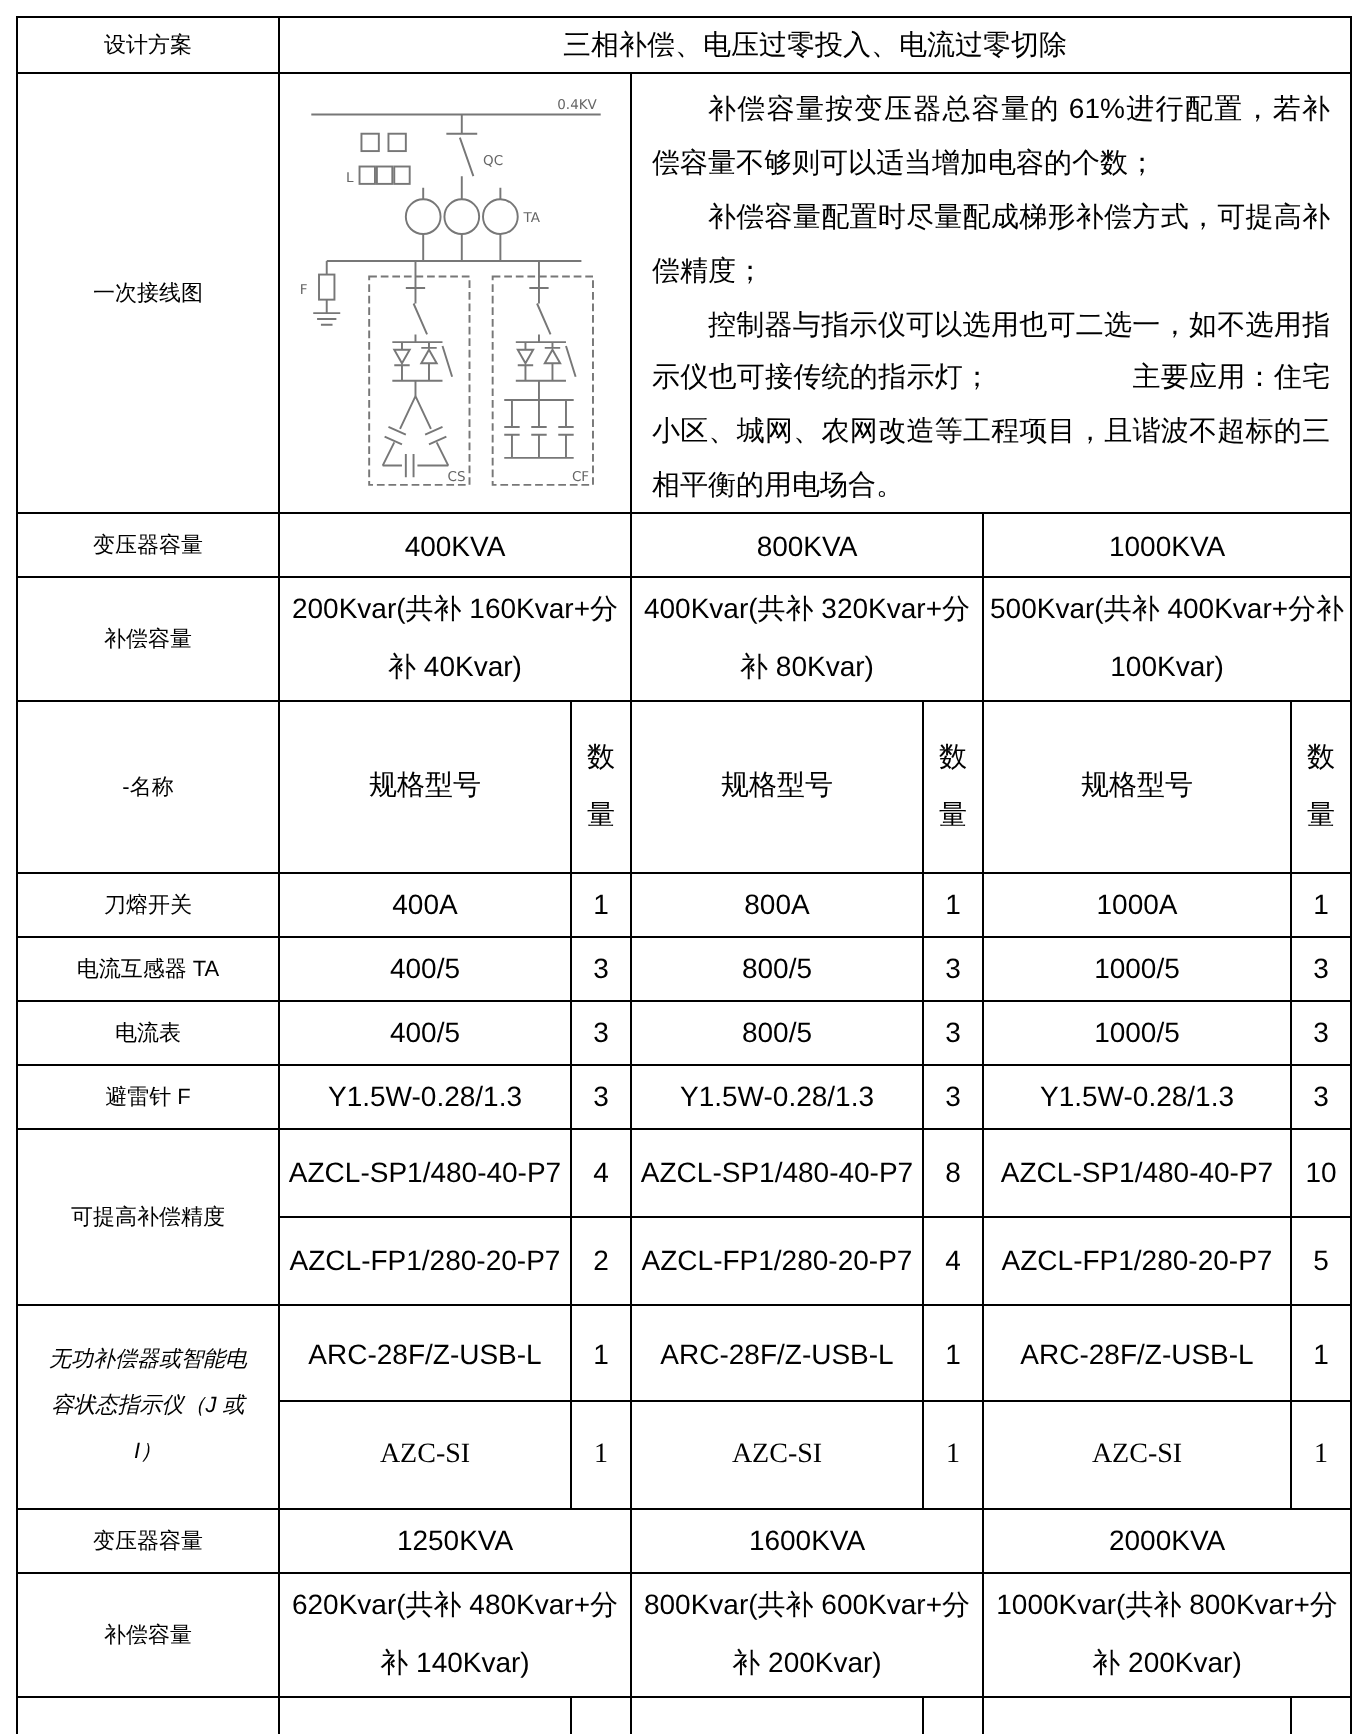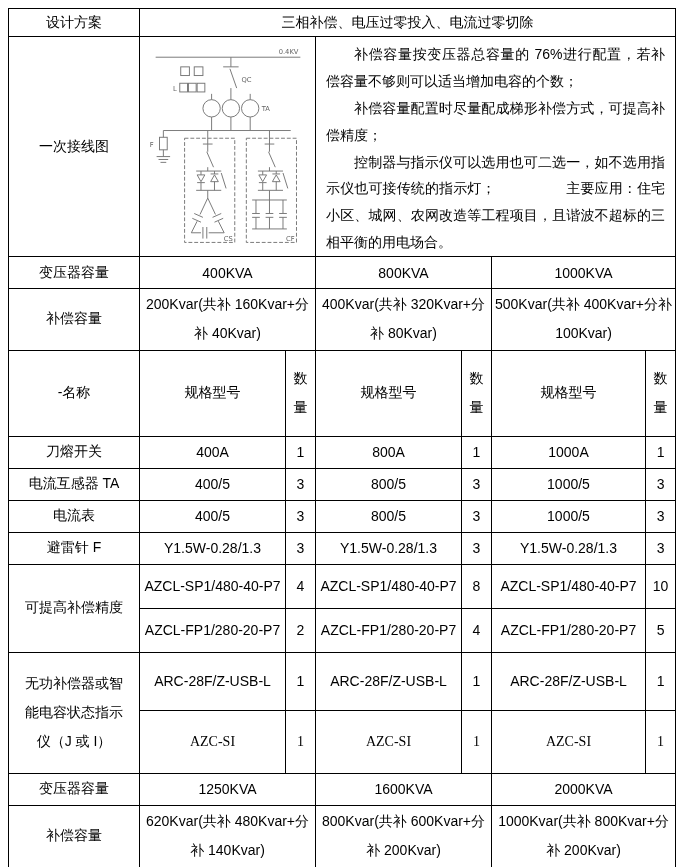--- a/index.html
+++ b/index.html
@@ -28,22 +28,22 @@
   tr.r-design  { height: 28px; }
   tr.r-diagram { height: 212px; }
   tr.r-trans   { height: 32px; }
   tr.r-comp    { height: 60px; }
   tr.r-head    { height: 62px; }
   tr.r-head2   { height: 56px; }
   tr.r-eq      { height: 32px; padding-left: 22px; }
   tr.r-cap     { height: 44px; }
   tr.r-ind     { height: 44px; }
   tr.r-ind2    { height: 48px; font-family: Liberation Serif, serif; }
-  td.label { font-size: 14px; }
-  td.label-multiline { padding: 16px 14px; line-height: 2.1; }
+  td.label { font-size: 11px; }
+  td.label-multiline { padding: 16px 14px; line-height: 2.1; font-style: italic; }
   td.comp-val { line-height: 2.1; margin-left: 40px; }
   .vtext {
     width: 1em;
     margin: 12px auto;
     word-break: break-all;
     line-height: 2.1;
     font-size: 14px;
   }
   td.notes-cell {
     text-align: justify;
@@ -135,21 +135,21 @@
           <text x="99" y="40">QC</text>
           <text x="120" y="70">TA</text>
           <text x="4" y="107">F</text>
           <text x="28" y="49">L</text>
           <text x="90" y="204" text-anchor="end">CS</text>
           <text x="154" y="204" text-anchor="end">CF</text>
         </g>
       </svg>
     </td>
     <td colspan="4" class="notes-cell">
-      <p>补偿容量按变压器总容量的 76%进行配置，若补偿容量不够则可以适当增加电容的个数；</p>
+      <p>补偿容量按变压器总容量的 61%进行配置，若补偿容量不够则可以适当增加电容的个数；</p>
       <p>补偿容量配置时尽量配成梯形补偿方式，可提高补偿精度；</p>
       <p>控制器与指示仪可以选用也可二选一，如不选用指示仪也可接传统的指示灯；　　　　　主要应用：住宅小区、城网、农网改造等工程项目，且谐波不超标的三相平衡的用电场合。</p>
     </td>
   </tr>
 
   <tr class="r-trans">
     <td class="label">变压器容量</td>
     <td colspan="2">400KVA</td>
     <td colspan="2">800KVA</td>
     <td colspan="2">1000KVA</td>

